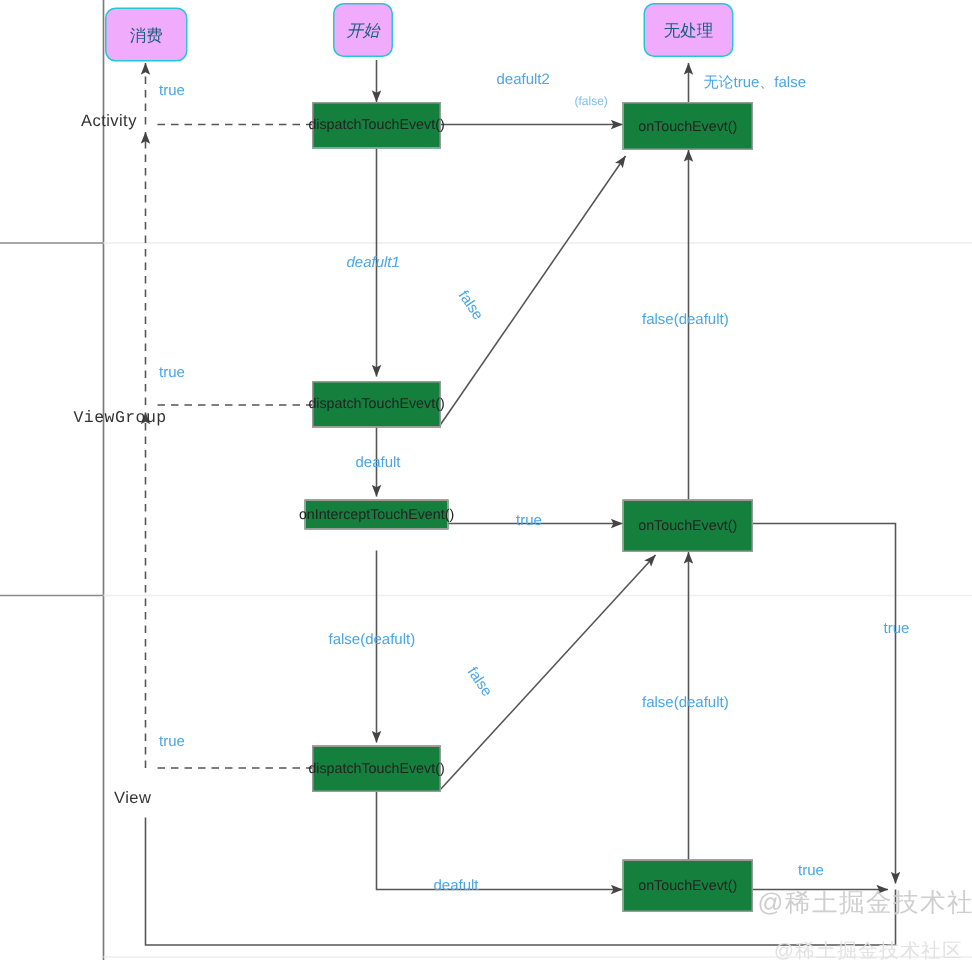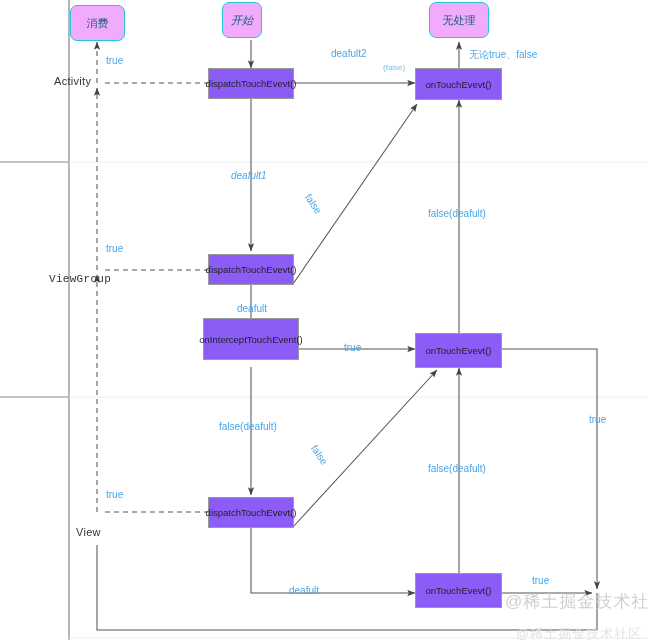--- a/index.html
+++ b/index.html
@@ -5,21 +5,21 @@
   html,body{margin:0;padding:0;background:#ffffff;}
   body{font-family:"Liberation Sans","DejaVu Sans",sans-serif;}
   #stage{position:relative;width:648px;height:640px;background:#fff;overflow:hidden;}
   #svg{position:absolute;left:0;top:0;width:648px;height:640px;}
 
   .lane-label{position:absolute;color:#333;font-size:11px;letter-spacing:.3px;white-space:nowrap;margin-left:44px;}
 
   .term{position:absolute;background:#f0abfc;border:1px solid #23c8d6;border-radius:7px;
         display:flex;align-items:center;justify-content:center;
         color:#1a5e7a;font-size:11px;box-sizing:border-box;}
-  .proc{position:absolute;background:#8b5cf6;border:1px solid #9a9a9a;
+  .proc{position:absolute;background:#15803d;border:1px solid #9a9a9a;
         display:flex;align-items:center;justify-content:center;
         color:#222;font-size:9.5px;box-sizing:border-box;white-space:nowrap;}
 
   .lbl{position:absolute;color:#49a6e8;font-size:10px;white-space:nowrap;}
   .lbl.sub{font-size:8px;color:#7cc1ef;}
   .lbl.rot{transform:rotate(56deg);transform-origin:left top;}
 
   .wm{position:absolute;color:#cfcfcf;font-size:17px;white-space:nowrap;letter-spacing:1px;}
   .wm2{position:absolute;color:#e2e2e2;font-size:13px;white-space:nowrap;letter-spacing:1px;}
 </style>
@@ -98,21 +98,21 @@
   <div class="lane-label" style="left:5px;top:273px;font-family:Liberation Mono, monospace;">ViewGroup</div>
   <div class="lane-label" style="left:32px;top:526px;">View</div>
 
   <div class="term" style="left:70px;top:5px;width:55px;height:36px;">消费</div>
   <div class="term" style="left:222px;top:2px;width:40px;height:36px;font-style:italic;">开始</div>
   <div class="term" style="left:429px;top:2px;width:60px;height:36px;">无处理</div>
 
   <div class="proc" style="left:208px;top:68px;width:86px;height:31px;">dispatchTouchEvevt()</div>
   <div class="proc" style="left:415px;top:68px;width:87px;height:32px;">onTouchEvevt()</div>
   <div class="proc" style="left:208px;top:254px;width:86px;height:31px;">dispatchTouchEvevt()</div>
-  <div class="proc" style="left:203px;top:318px;width:96px;height:42px;">onInterceptTouchEvent()</div>
+  <div class="proc" style="left:203px;top:333px;width:96px;height:20px;">onInterceptTouchEvent()</div>
   <div class="proc" style="left:415px;top:333px;width:87px;height:35px;">onTouchEvevt()</div>
   <div class="proc" style="left:208px;top:497px;width:86px;height:31px;">dispatchTouchEvevt()</div>
   <div class="proc" style="left:415px;top:573px;width:87px;height:35px;">onTouchEvevt()</div>
 
   <div class="lbl" style="left:106px;top:55px;">true</div>
   <div class="lbl" style="left:331px;top:48px;">deafult2</div>
   <div class="lbl sub" style="left:339px;top:63px;margin-left:44px;">(false)</div>
   <div class="lbl" style="left:469px;top:48px;text-align:center;">无论true、false</div>
 
   <div class="lbl" style="left:231px;top:170px;font-style:italic;">deafult1</div>

